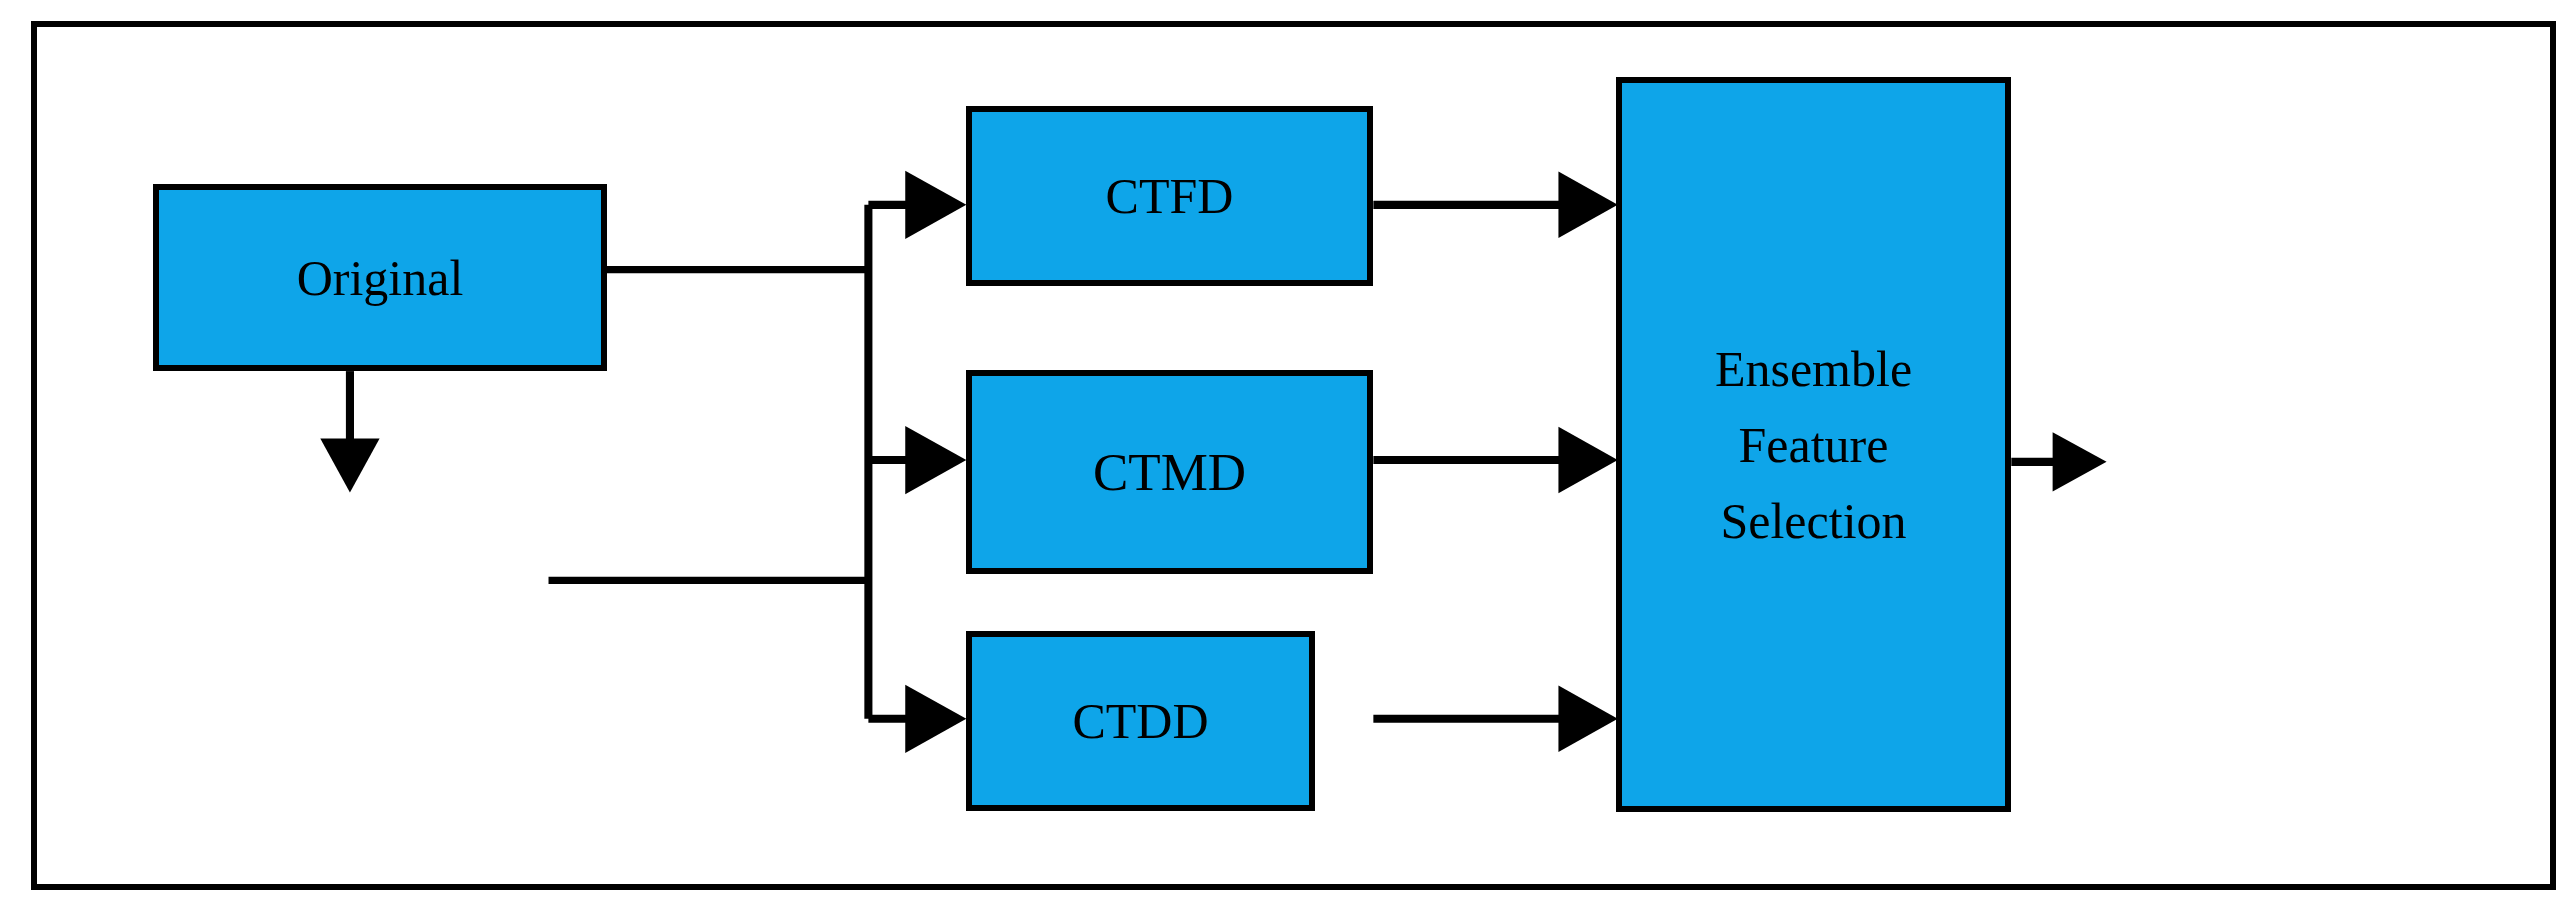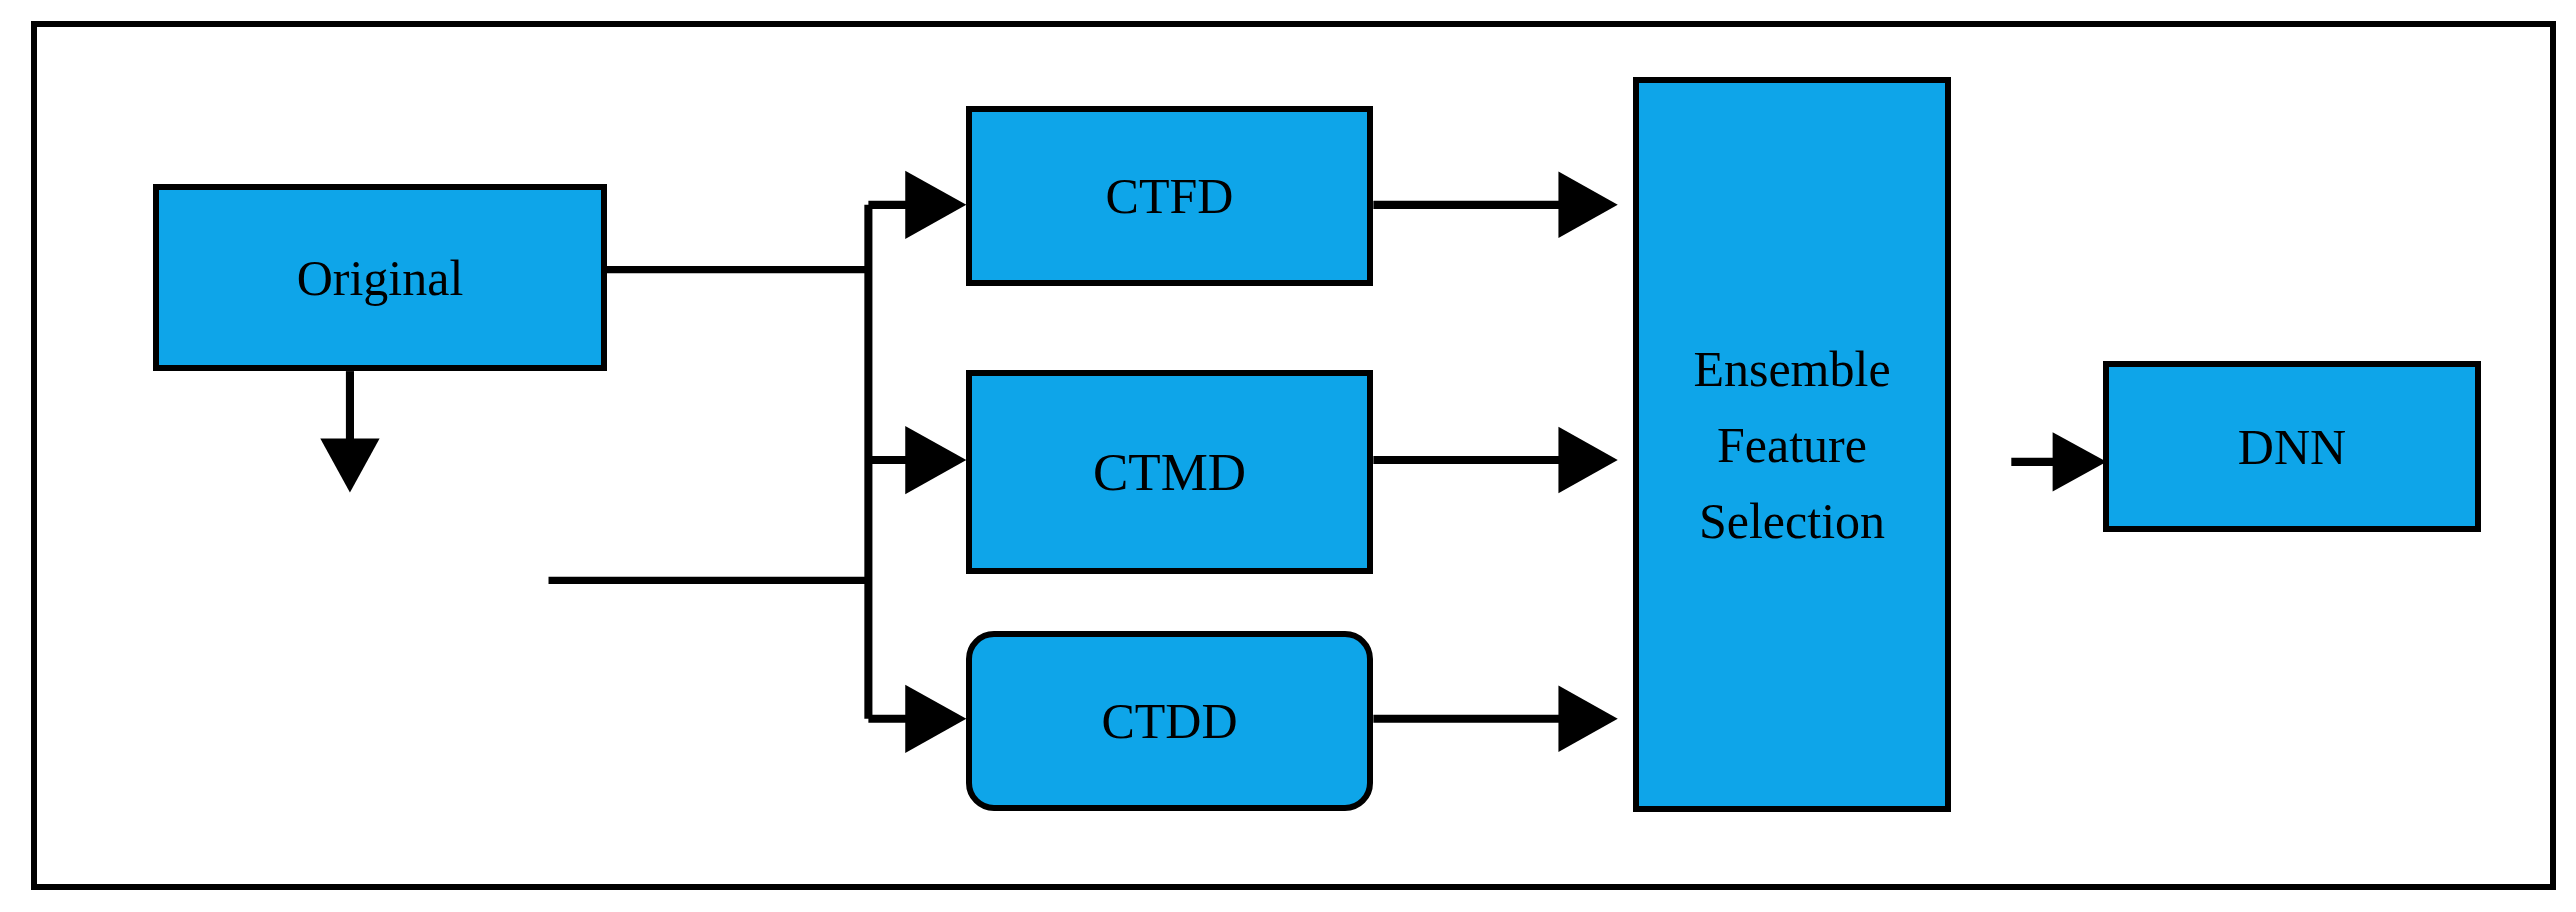--- a/index.html
+++ b/index.html
@@ -47,22 +47,22 @@
     width: 100%;
     text-align: center;
     white-space: pre-line;
   }
 
   
   #box-original   { left: 153px; top: 184px;  width: 454px; height: 187px; font-size: 50px; }
   #box-autoencoder{ left: 153px; top: 490px;  width: 395px; height: 187px; font-size: 50px; }
   #box-ctfd       { left: 966px; top: 106px; width: 407px; height: 180px; font-size: 50px; }
   #box-ctmd       { left: 966px; top: 370px; width: 407px; height: 204px; font-size: 53px; }
-  #box-ctdd       { left: 966px; top: 631px; width: 407px; height: 180px; font-size: 50px; border-radius: 28px; }
-  #box-ensemble   { left: 1616px; top: 77px;  width: 318px; height: 735px; font-size: 50px; margin-left: 17px; }
+  #box-ctdd       { left: 966px; top: 631px; width: 349px; height: 180px; font-size: 50px; }
+  #box-ensemble   { left: 1616px; top: 77px;  width: 395px; height: 735px; font-size: 50px; }
   #box-dnn        { left: 2103px; top: 361px; width: 378px; height: 171px; font-size: 50px; }
 
   
   #wires {
     position: absolute;
     left: 0; top: 0;
     width: 2576px;
     height: 912px;
     pointer-events: none;
   }
@@ -161,18 +161,15 @@
   <div class="node-box" id="box-ctdd">
     <span class="node-label">CTDD</span>
   </div>
 
   <div class="node-box" id="box-ensemble">
     <span class="node-label">Ensemble
 Feature
 Selection</span>
   </div>
 
-  <div class="node-box" id="box-dnn">
-    <span class="node-label">DNN</span>
-  </div>
 
 </div>
 
 
 </body></html>

